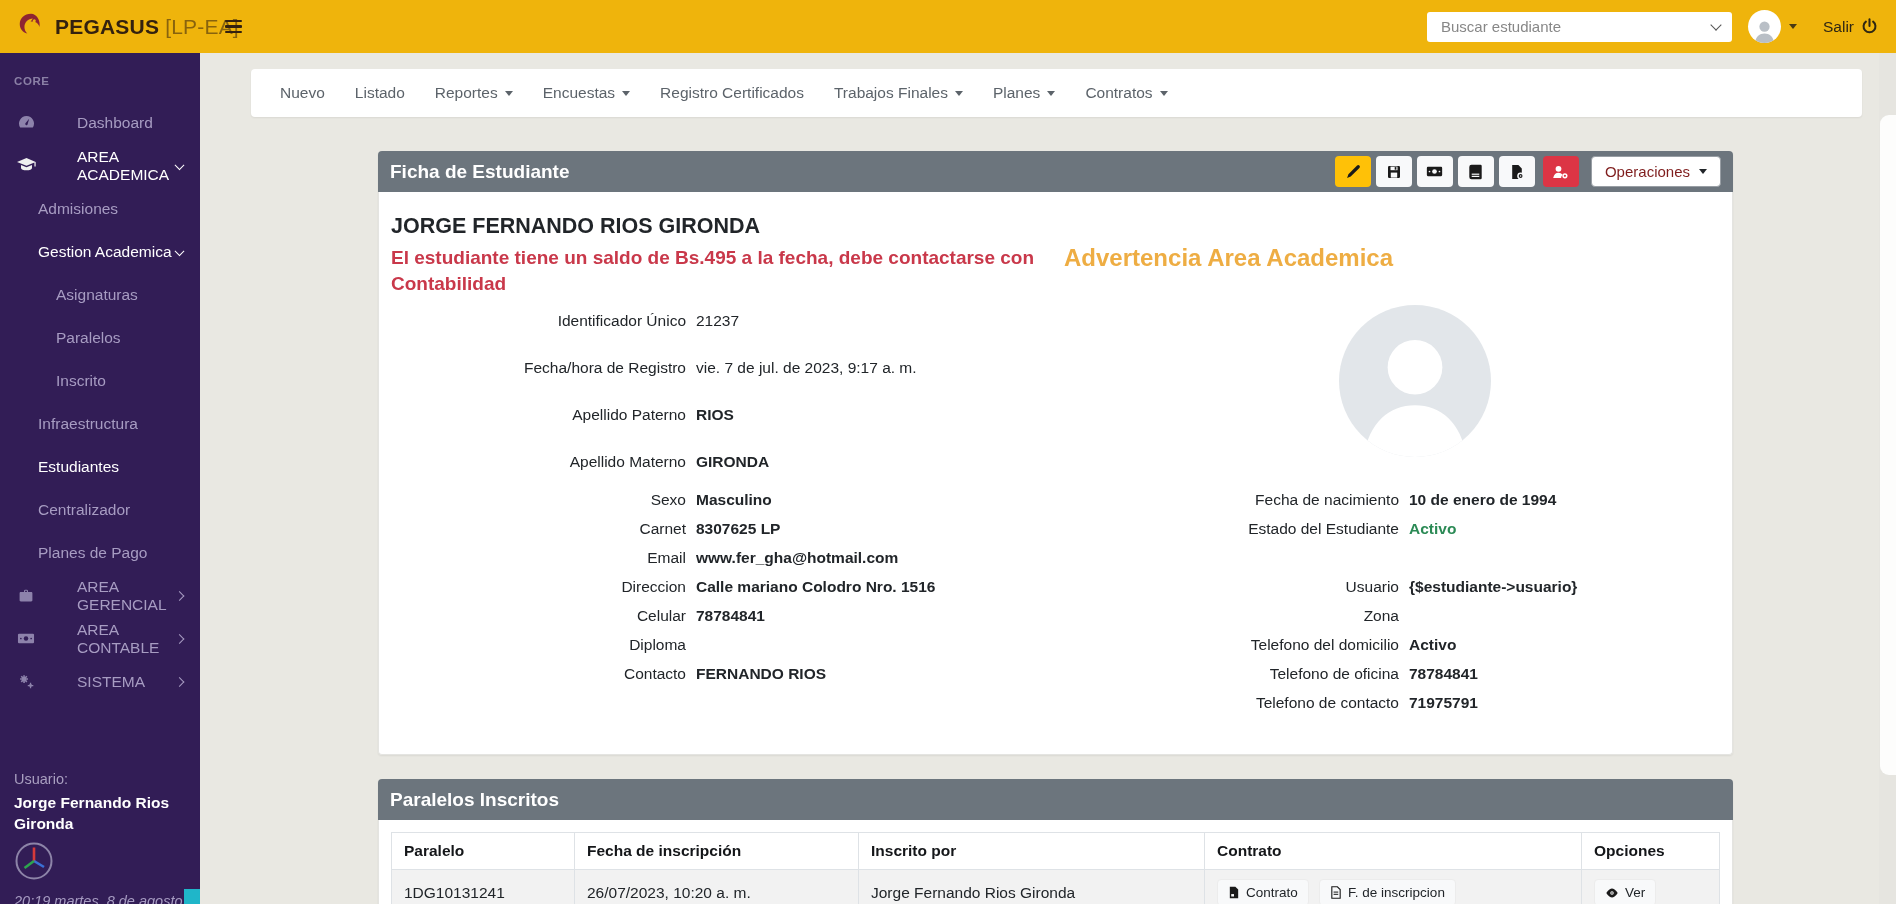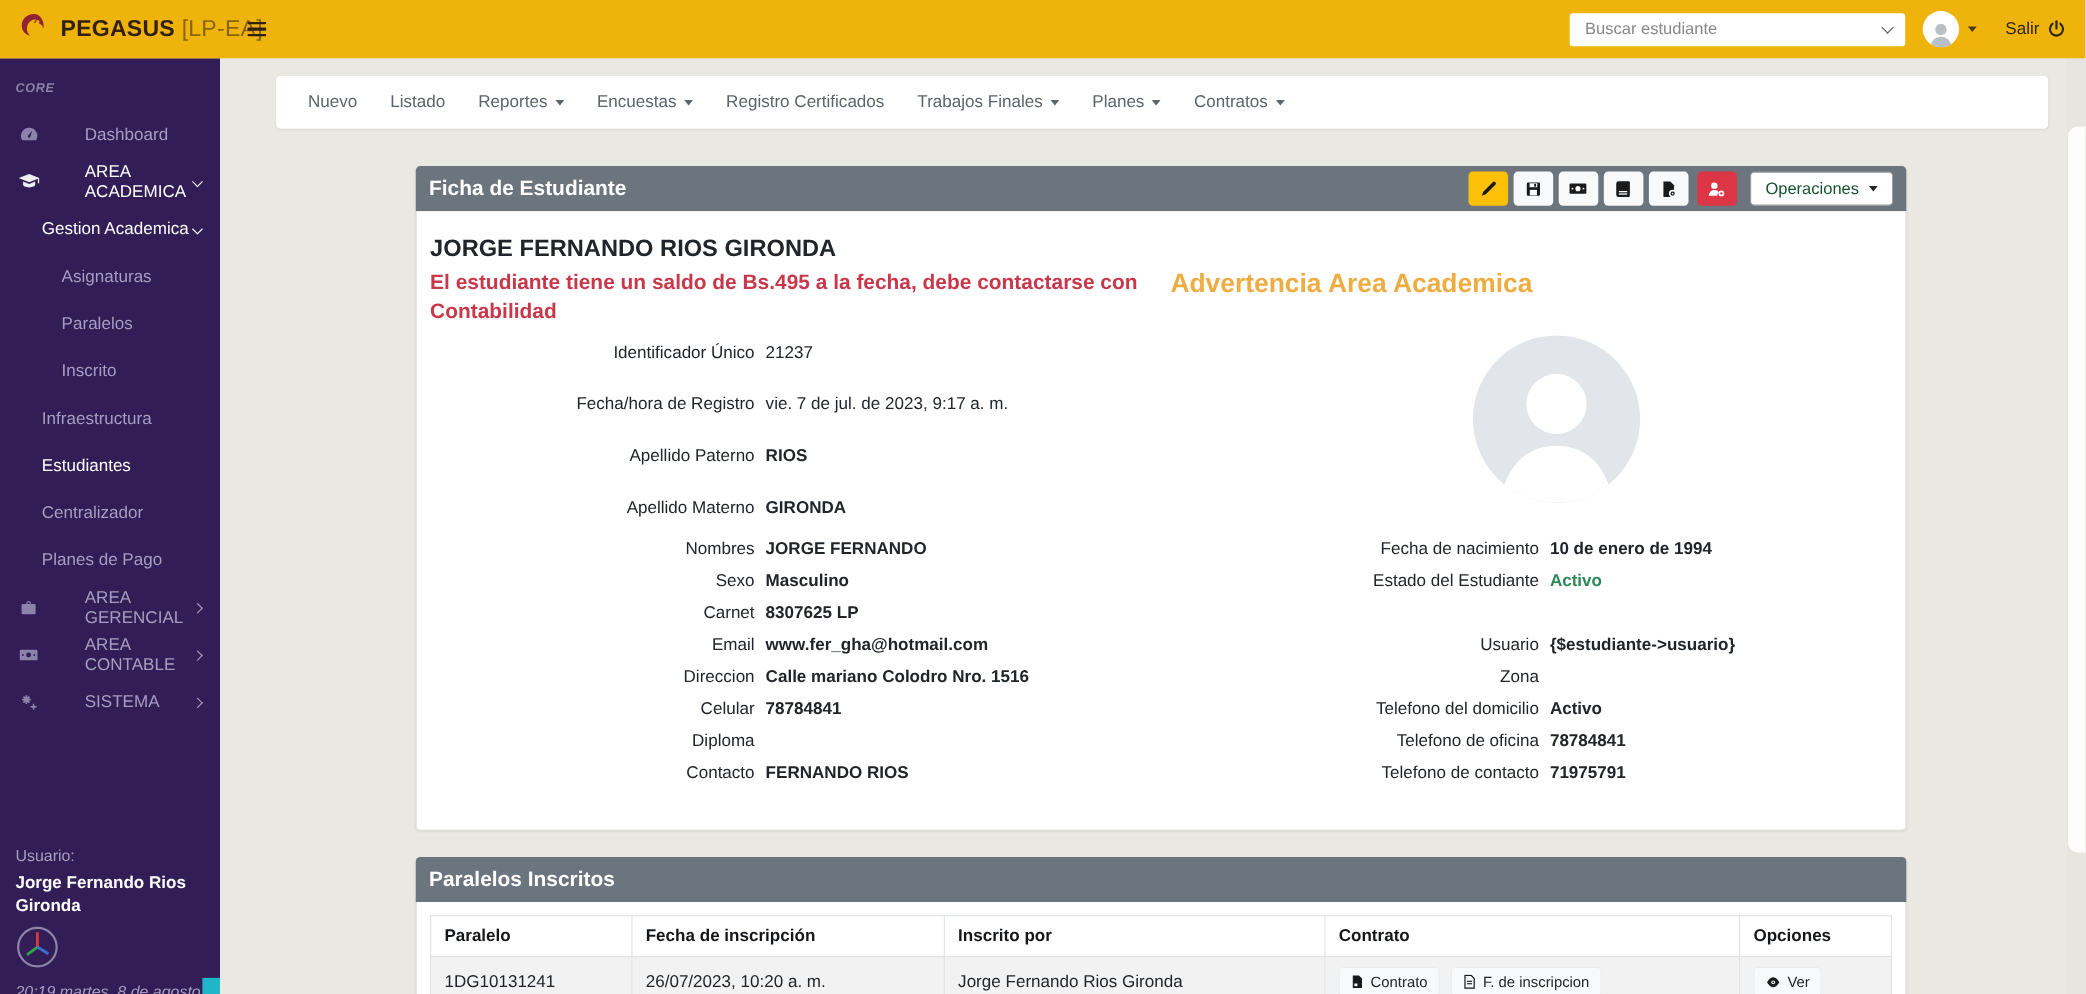--- a/index.html
+++ b/index.html
@@ -27,21 +27,21 @@
     transform:rotate(45deg); margin-top:-4px; flex:none; }
   .avatar-btn { width:33px; height:33px; border-radius:50%; background:#fff; margin-left:16px;
     display:flex; align-items:flex-end; justify-content:center; overflow:hidden; cursor:pointer; }
   .caret { width:0; height:0; border-left:4.5px solid transparent; border-right:4.5px solid transparent;
     border-top:5px solid #4a3a14; display:inline-block; }
   .user-caret { margin-left:8px; cursor:pointer; }
   .logout { display:flex; align-items:center; gap:7px; font-size:15.5px; color:#2f2713;
     margin-left:26px; cursor:pointer; white-space:nowrap; }
   
   .sidebar { position:absolute; top:53px; left:0; width:200px; bottom:0; background:#321d56; overflow:hidden; }
-  .side-core { color:#8b81a6; font-size:11.5px; font-weight:bold; letter-spacing:.6px; padding:22px 0 14px 14px;font-style:italic; }
+  .side-core { color:#8b81a6; font-size:11.5px; font-weight:bold; letter-spacing:.6px; padding:22px 0 14px 14px; }
   .s-item { display:flex; align-items:center; height:43px; color:#a79cc2; font-size:15.5px;
     cursor:pointer; position:relative;gap:34px; }
   .s-item .s-icon { width:26px; margin-left:13px; display:flex; justify-content:center; color:#8d82ab; flex:none; }
   .lvl1 .s-label { margin-left:4px; }
   .lvl2 { padding-left:38px; }
   .lvl3 { padding-left:56px;text-align:right; }
   .s-item.active { color:#fff; }
   .s-item.active .s-icon { color:#efefef; }
   .chev { width:7px; height:7px; border-right:1.7px solid currentColor; border-bottom:1.7px solid currentColor;
     position:absolute; right:17px; top:50%; }
@@ -66,21 +66,21 @@
   .card-head { height:41px; background:#6c757d; border-radius:4px 4px 0 0; display:flex;
     align-items:center; padding:0 12px; }
   .card-title { color:#fff; font-weight:bold; font-size:19px; }
   .toolbar { margin-left:auto; display:flex; align-items:center; gap:5px; }
   .tb { width:36px; height:31px; border-radius:4px; display:flex; align-items:center; justify-content:center;
     border:none; cursor:pointer; padding:0; }
   .tb-warn { background:#ffc107; }
   .tb-light { background:#f8f9fa; }
   .tb-danger { background:#dc3545; margin-left:3px; }
   .btn-operaciones { margin-left:7px; height:31px; background:#fff; border:1px solid #989ea4; border-radius:4px;
-    font-size:15px; display:flex; align-items:center; gap:9px; padding:0 13px; color:#14532d;
+    font-size:15px; display:flex; align-items:center; gap:9px; padding:0 13px; color:#7f1d1d;
     font-family:inherit; cursor:pointer; }
   .btn-operaciones .caret { border-top-color:#212529; }
   .card-body { background:#fff; border:1px solid #e4e4e1; border-top:none; border-radius:0 0 4px 4px; }
   .ficha-body { height:563px; padding:20px 12px 0; }
   .student-name { font-size:21.5px; font-weight:bold; line-height:29px; }
   .warn-row { display:flex; margin-top:4px; }
   .saldo { width:673px; color:#c9384a; font-weight:bold; font-size:19px; line-height:26px; flex:none; }
   .advertencia { color:#eead43; font-weight:bold; font-size:24px; line-height:26px; }
   .form-cols { display:flex; }
   .col-l { width:673px; flex:none; }
@@ -165,20 +165,23 @@
     <span class="s-icon">
       <svg width="19" height="17" viewBox="0 0 18 16" fill="currentColor">
           <path d="M9 1 0 4.6l9 3.6 7.5-3V9h1.2V4.6z"></path>
           <path d="M3.8 7.6v2.8c0 1.2 2.3 2.2 5.2 2.2s5.2-1 5.2-2.2V7.6L9 9.7z"></path>
         </svg>
     </span>
     <span class="s-label">AREA ACADEMICA</span>
     <span class="chev down"></span>
   </div>
 
+  <div class="s-item lvl2">
+    <span class="s-label">Admisiones</span>
+  </div>
 
   <div class="s-item lvl2 active">
     <span class="s-label">Gestion Academica</span>
     <span class="chev down"></span>
   </div>
 
   <div class="s-item lvl3">
     <span class="s-label">Asignaturas</span>
   </div>
   <div class="s-item lvl3">
@@ -356,24 +359,20 @@
               <span class="f-label">Fecha/hora de Registro</span>
               <span class="f-val regular">vie. 7 de jul. de 2023, 9:17 a. m.</span>
             </div>
           <div class="f-row tall">
               <span class="f-label">Apellido Paterno</span>
               <span class="f-val">RIOS</span>
             </div>
           <div class="f-row tall">
               <span class="f-label">Apellido Materno</span>
               <span class="f-val">GIRONDA</span>
-            </div>
-          <div class="f-row short">
-              <span class="f-label">Nombres</span>
-              <span class="f-val">JORGE FERNANDO</span>
             </div>
           <div class="f-row short">
               <span class="f-label">Sexo</span>
               <span class="f-val">Masculino</span>
             </div>
           <div class="f-row short">
               <span class="f-label">Carnet</span>
               <span class="f-val">8307625 LP</span>
             </div>
           <div class="f-row short">

